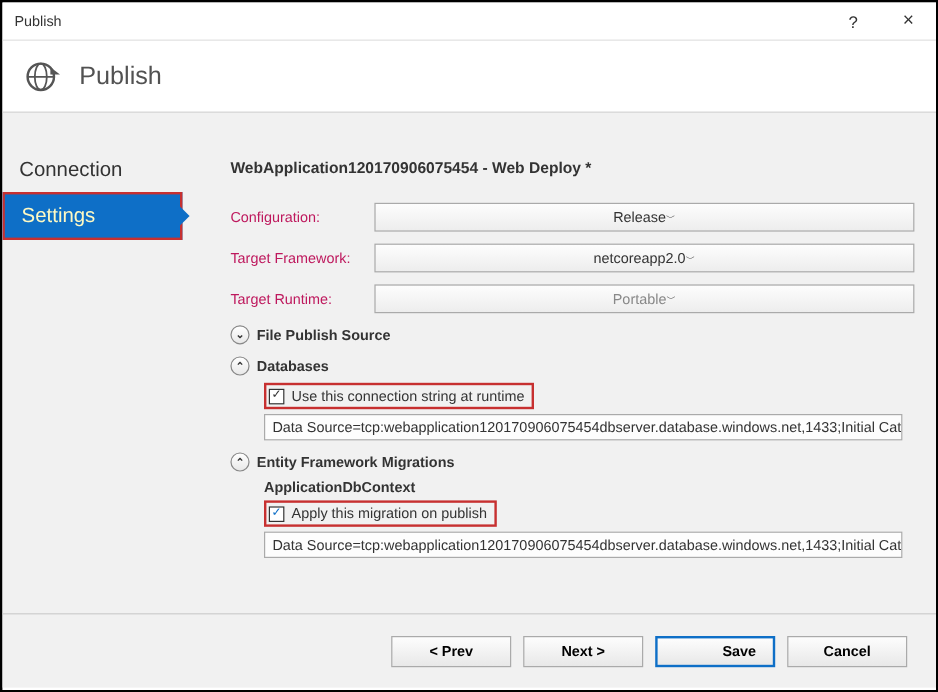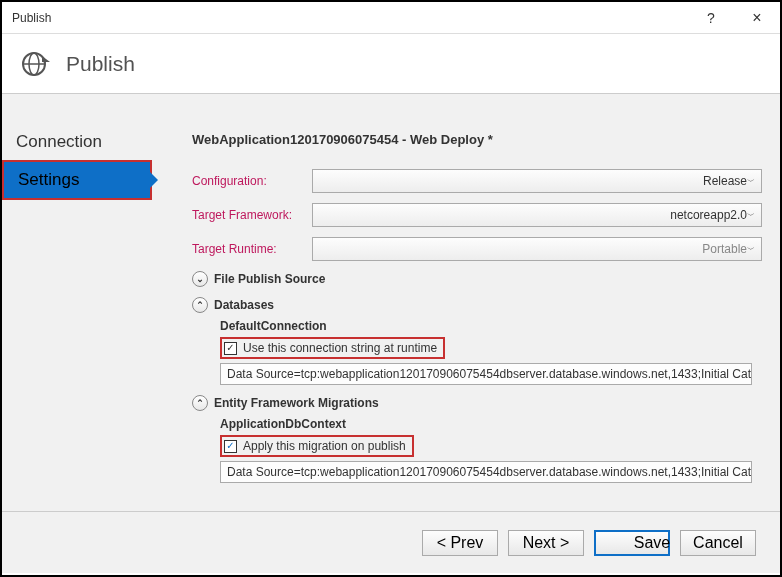--- a/index.html
+++ b/index.html
@@ -11,46 +11,46 @@
     .titlebar-btn.close { font-size: 16px; }
     
     .header { height: 60px; display: flex; align-items: center; padding-left: 18px; border-bottom: 1px solid #ccc; background: #fff; }
     .header-icon { width: 32px; height: 32px; margin-right: 14px; }
     .header-title { font-size: 21px; color: #525252; font-weight: 400; }
     
     .body { display: flex; height: 417px; background: #f1f1f1; }
     
     .sidebar { width: 150px; padding-top: 30px; }
     .nav-item { padding: 8px 14px; font-size: 17px; color: #333; cursor: pointer; }
-    .nav-item.active { background: #0e6fc7; color: #000000; position: relative; border: 2px solid #c73030; }
+    .nav-item.active { background: #0e6fc7; color: #fef9c3; position: relative; border: 2px solid #c73030; }
     .nav-item.active::after { content: ""; position: absolute; right: -8px; top: 50%; transform: translateY(-50%); border-left: 8px solid #0e6fc7; border-top: 8px solid transparent; border-bottom: 8px solid transparent; }
     
     .content { flex: 1; padding: 22px 18px 10px 40px; font-size: 12px; color: #333; overflow: hidden; margin-top: 16px; }
     .page-title { font-size: 13px; font-weight: 700; margin-bottom: 22px; }
     
     .form-row { display: flex; align-items: center; margin-bottom: 10px; }
     .form-label { width: 120px; color: #be185d; }
-    .form-select { flex: 1; height: 24px; background: linear-gradient(#fdfdfd,#ededed); border: 1px solid #aaa; padding: 0 6px; font-size: 12px; display: flex; align-items: center; justify-content: flex-end; }
+    .form-select { flex: 1; height: 24px; background: linear-gradient(#fdfdfd,#ededed); border: 1px solid #aaa; padding: 0 6px; font-size: 12px; display: flex; align-items: center; justify-content: center; }
     .form-select.disabled { color: #888; }
     .sel-caret { font-size: 8px; color: #555; }
     
     .section { margin-top: 10px; }
     .section-hdr { display: flex; align-items: center; gap: 6px; font-weight: 700; font-size: 12px; margin-bottom: 6px; cursor: pointer; }
     .expander { width: 16px; height: 16px; border: 1px solid #888; border-radius: 50%; display: flex; align-items: center; justify-content: center; font-size: 9px; background: linear-gradient(#fff,#e8e8e8); }
     
     .sub { margin-left: 28px; }
     .sub-title { font-weight: 700; font-size: 12px; margin: 6px 0 4px 0; }
     .check-row { display: flex; align-items: center; gap: 6px; padding: 4px 4px; }
     .check-row.hl { border: 2px solid #c73030; display: inline-flex; padding: 2px 6px 2px 2px; }
     .checkbox { width: 13px; height: 13px; border: 1px solid #333; background: #fff; display: flex; align-items: center; justify-content: center; font-size: 10px; line-height: 1; }
     .checkbox.blue { color: #0e6fc7; }
     .conn-input { margin-top: 4px; height: 22px; border: 1px solid #aaa; background: #fdfdfd; padding: 0 6px; font-size: 12px; display: flex; align-items: center; white-space: nowrap; overflow: hidden; width: 532px; }
     
     .footer { height: 62px; border-top: 1px solid #ccc; display: flex; align-items: center; justify-content: flex-end; padding-right: 24px; gap: 10px; background: #f1f1f1; }
-    .btn { width: 76px; height: 26px; border: 1px solid #aaa; background: linear-gradient(#fdfdfd,#e8e8e8); font-size: 16px; display: flex; align-items: center; justify-content: center; cursor: pointer; }
+    .btn { width: 100px; height: 26px; border: 1px solid #aaa; background: linear-gradient(#fdfdfd,#e8e8e8); font-size: 12px; display: flex; align-items: center; justify-content: center; cursor: pointer; font-weight: bold; }
     .btn.primary { border: 2px solid #0e6fc7; padding-left: 40px; }
   </style>
 </head>
 <body>
 
 <div class="titlebar">
   <div class="titlebar-title">Publish</div>
   <div class="titlebar-btn">?</div>
   <div class="titlebar-btn close">×</div>
 </div>
@@ -104,21 +104,20 @@
         <span>File Publish Source</span>
       </div>
     </div>
 
     <div class="section">
       <div class="section-hdr">
         <span class="expander">⌃</span>
         <span>Databases</span>
       </div>
       <div class="sub">
-        <div class="sub-title">DefaultConnection</div>
         <div class="check-row hl">
           <span class="checkbox">✓</span>
           <span>Use this connection string at runtime</span>
         </div>
         <div class="conn-input">Data Source=tcp:webapplication120170906075454dbserver.database.windows.net,1433;Initial Catalo</div>
       </div>
     </div>
 
     <div class="section">
       <div class="section-hdr">

